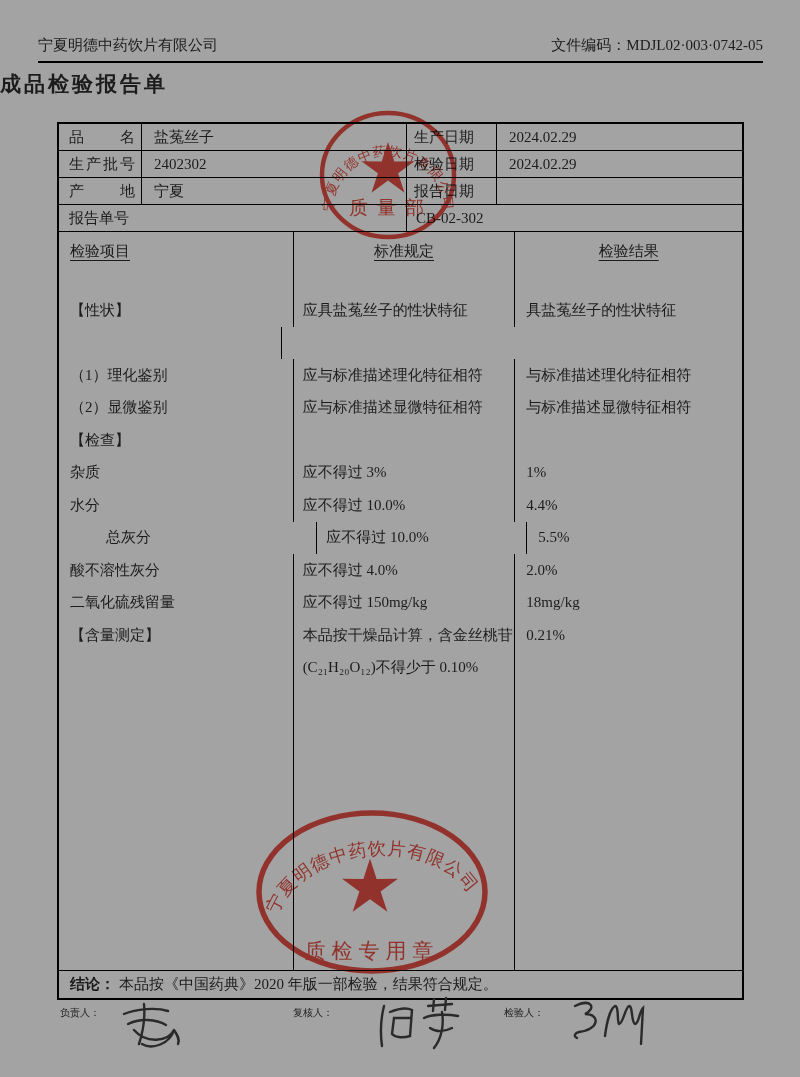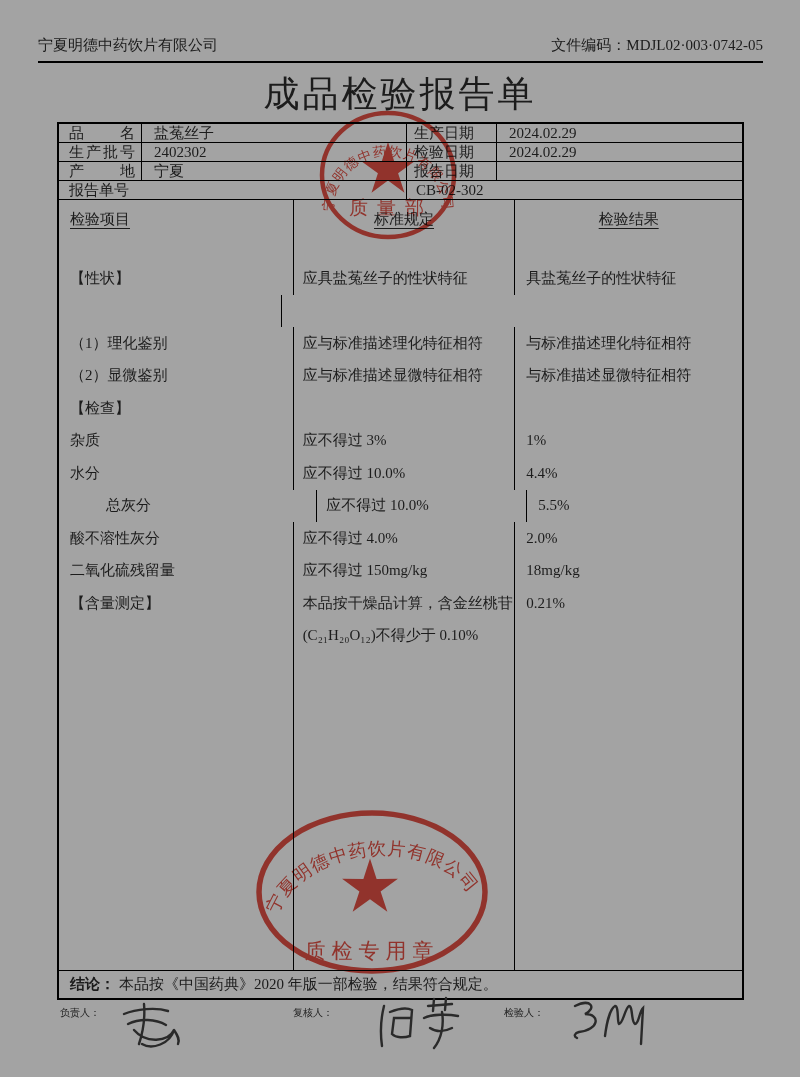--- a/index.html
+++ b/index.html
@@ -8,30 +8,30 @@
     font-family:"Liberation Serif","DejaVu Serif",serif;
     color:#1c1c1c;font-size:15px;overflow:hidden;
   }
   
   .doc-header{
     position:absolute;top:36px;left:38px;width:725px;
     display:flex;justify-content:space-between;align-items:flex-end;
     border-bottom:2px solid #000;padding-bottom:6px;font-size:15px;
   }
   .report-title{
-    position:absolute;top:70px;left:0;width:100%;text-align:center;
-    font-size:36px;font-weight:normal;letter-spacing:3px;
+    position:absolute;top:70px;left:0;width:100%;
+    font-size:21px;font-weight:bold;letter-spacing:3px;
   }
   
   .sheet{
     position:absolute;top:122px;left:57px;width:687px;height:878px;
     border:2px solid #000;box-sizing:border-box;
     display:flex;flex-direction:column;
   }
-  .irow{display:flex;border-bottom:1px solid #000;height:19px;box-sizing:border-box;}
+  .irow{display:flex;border-bottom:1px solid #000;height:27px;box-sizing:border-box;}
   .irow .cell{display:flex;align-items:center;box-sizing:border-box;overflow:hidden;}
   .bR{border-right:1px solid #000;}
   .w-l1{width:83px;padding-left:10px;}
   .w-v1{width:265px;padding-left:12px;}
   .w-l2{width:90px;padding-left:7px;}
   .w-v2{flex:1;padding-left:12px;}
   .w-rl{width:348px;padding-left:10px;}
   .w-rv{flex:1;padding-left:9px;}
   .spread{display:inline-block;width:66px;text-align:justify;text-align-last:justify;}
   

